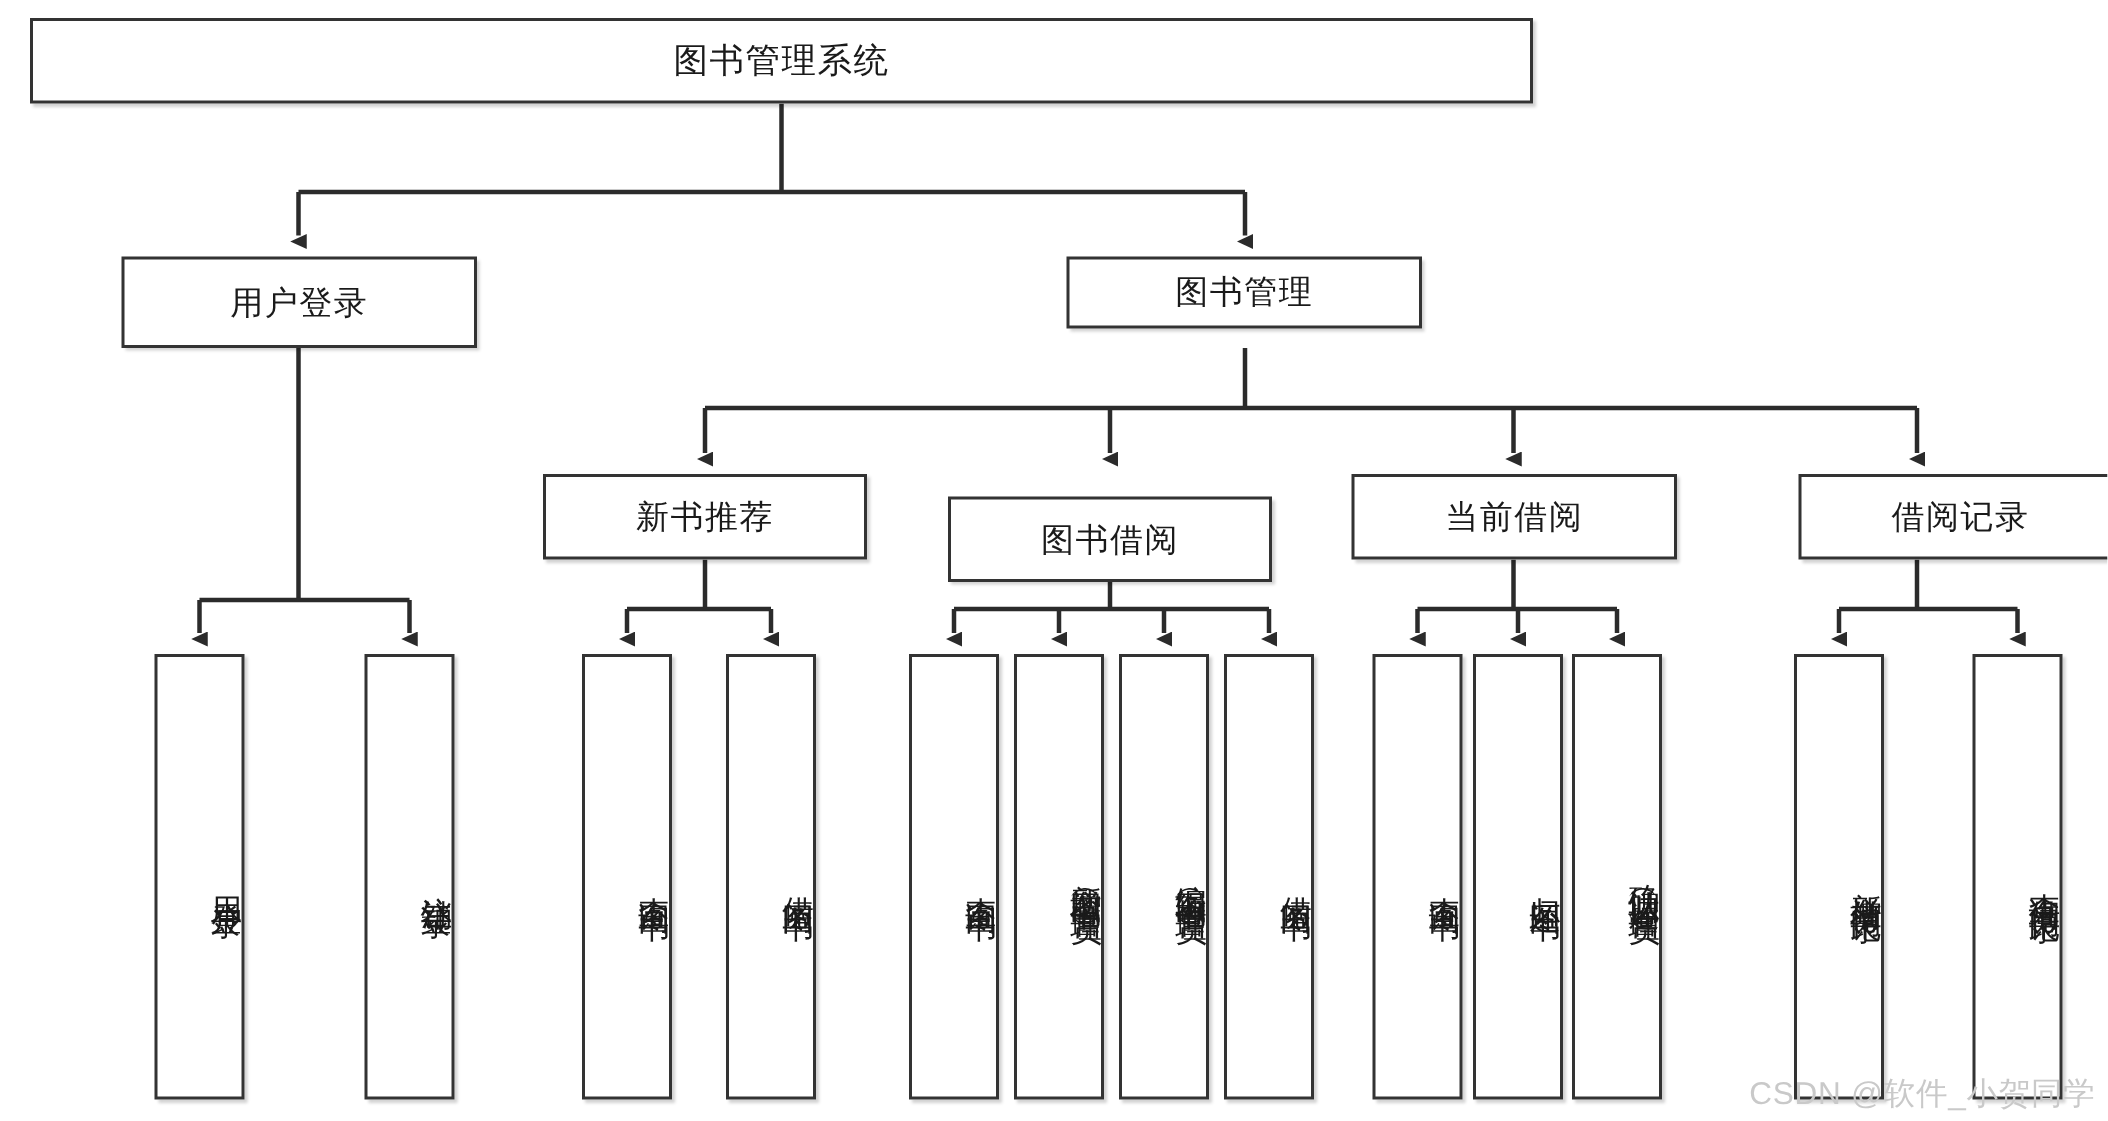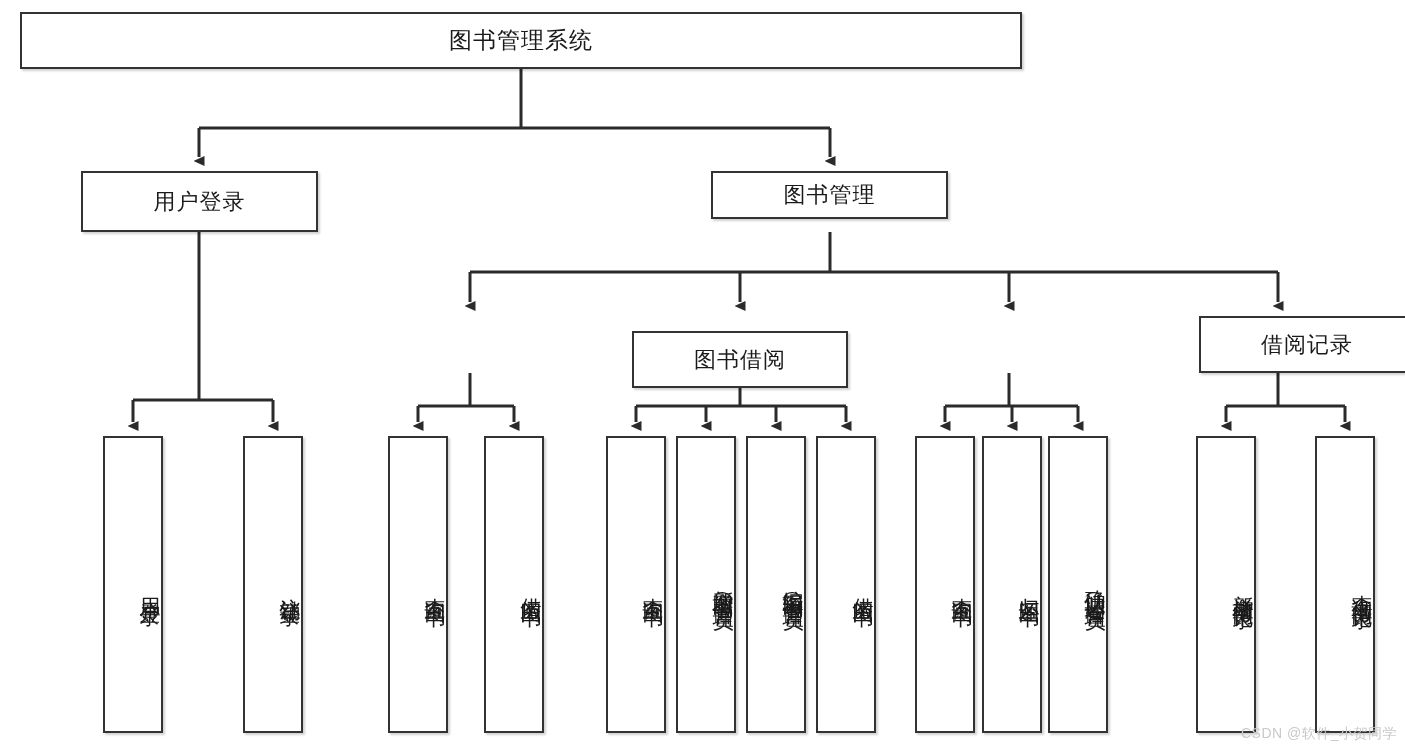--- a/index.html
+++ b/index.html
@@ -52,21 +52,21 @@
     line-height: 1;
     padding-top: 4px;
     align-items: flex-start;
     justify-content: center;
     white-space: nowrap;
   }
   .watermark {
     position: absolute;
     right: 8px;
     bottom: 4px;
-    font-size: 14px;
+    font-size: 21px;
     color: #c9c9c9;
     white-space: nowrap;
     letter-spacing: 0.5px;
     text-align: center;
   }
 </style>
 </head>
 <body>
 
 <div id="canvas">
@@ -135,23 +135,25 @@
       <path d="M1345,406 L1345,422" marker-end="url(#arrow)"></path>
     </g>
   </svg>
 
   <div class="node horiz root" style="left:20px; top:12px; width:1002px; height:57px;">图书管理系统</div>
 
   <div class="node horiz" style="left:81px; top:171px; width:237px; height:61px;">用户登录</div>
 
   <div class="node horiz" style="left:711px; top:171px; width:237px; height:48px;">图书管理</div>
 
+  <div class="node horiz" style="left:362px; top:316px; width:216px; height:57px;">新书推荐</div>
 
   <div class="node horiz" style="left:632px; top:331px; width:216px; height:57px;">图书借阅</div>
 
+  <div class="node horiz" style="left:901px; top:316px; width:217px; height:57px;">当前借阅</div>
 
   <div class="node horiz" style="left:1170px; top:316px; width:216px; height:57px;margin-left:29px;">借阅记录</div>
 
   <div class="node vert" style="left:103px; top:436px; width:60px; height:297px;">用户登录</div>
 
   <div class="node vert" style="left:243px; top:436px; width:60px; height:297px;">注销登录</div>
 
   <div class="node vert" style="left:388px; top:436px; width:60px; height:297px;">查询图书</div>
 
   <div class="node vert" style="left:484px; top:436px; width:60px; height:297px;">借阅图书</div>

